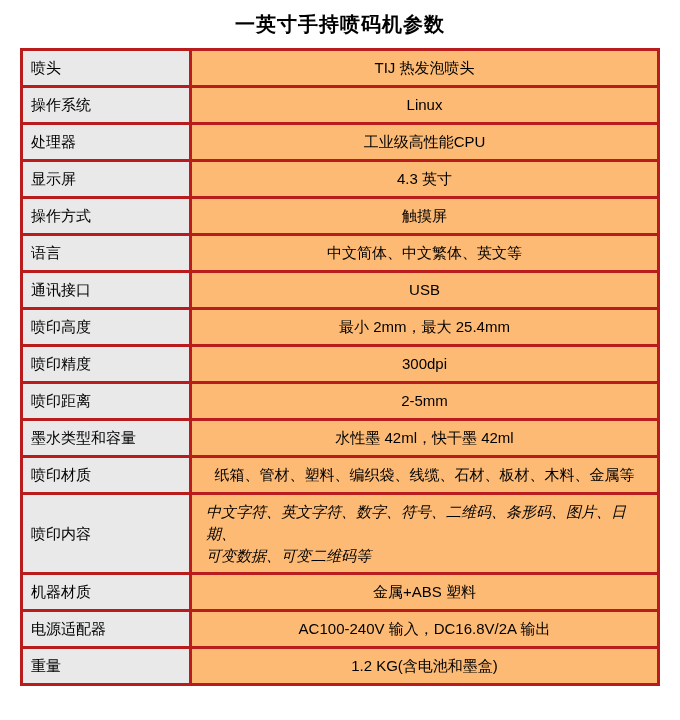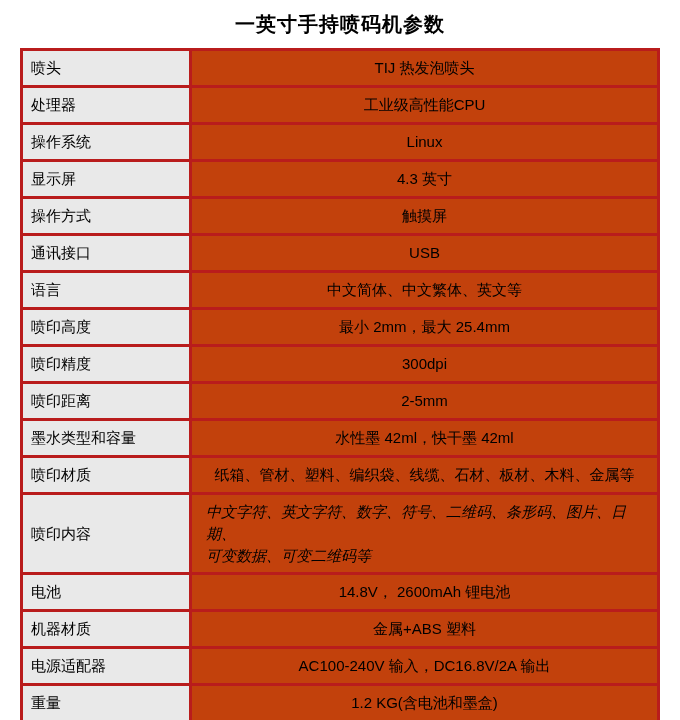--- a/index.html
+++ b/index.html
@@ -44,21 +44,21 @@
     height: 22px;
   }
   td.label-cell {
     width: 150px;
     background: #e9e9e9;
     text-align: left;
     padding-left: 10px;
   }
   td.value-cell {
     text-align: center;
-    background: #c2410c;
+    background: #fdba74;
   }
   td.value-cell.multiline {
     text-align: left;
     padding-left: 14px;
     padding-right: 10px;
   }
   .vline {
     display: block;
     font-style: italic;
   }
@@ -72,47 +72,47 @@
 
   <table class="spec-table">
     <tbody>
 
       <tr>
         <td class="label-cell">喷头</td>
         <td class="value-cell">TIJ 热发泡喷头</td>
       </tr>
 
       <tr>
-        <td class="label-cell">处理器</td>
-        <td class="value-cell">工业级高性能CPU</td>
+        <td class="label-cell">操作系统</td>
+        <td class="value-cell">Linux</td>
       </tr>
 
       <tr>
-        <td class="label-cell">操作系统</td>
-        <td class="value-cell">Linux</td>
+        <td class="label-cell">处理器</td>
+        <td class="value-cell">工业级高性能CPU</td>
       </tr>
 
       <tr>
         <td class="label-cell">显示屏</td>
         <td class="value-cell">4.3 英寸</td>
       </tr>
 
       <tr>
         <td class="label-cell">操作方式</td>
         <td class="value-cell">触摸屏</td>
       </tr>
 
       <tr>
-        <td class="label-cell">通讯接口</td>
-        <td class="value-cell">USB</td>
+        <td class="label-cell">语言</td>
+        <td class="value-cell">中文简体、中文繁体、英文等</td>
       </tr>
 
       <tr>
-        <td class="label-cell">语言</td>
-        <td class="value-cell">中文简体、中文繁体、英文等</td>
+        <td class="label-cell">通讯接口</td>
+        <td class="value-cell">USB</td>
       </tr>
 
       <tr>
         <td class="label-cell">喷印高度</td>
         <td class="value-cell">最小 2mm，最大 25.4mm</td>
       </tr>
 
       <tr>
         <td class="label-cell">喷印精度</td>
         <td class="value-cell">300dpi</td>
@@ -135,24 +135,20 @@
       </tr>
 
       <tr>
         <td class="label-cell">喷印内容</td>
         <td class="value-cell multiline">
           <span class="vline">中文字符、英文字符、数字、符号、二维码、条形码、图片、日期、</span>
           <span class="vline">可变数据、可变二维码等</span>
         </td>
       </tr>
 
-      <tr>
-        <td class="label-cell">电池</td>
-        <td class="value-cell">14.8V，  2600mAh 锂电池</td>
-      </tr>
 
       <tr>
         <td class="label-cell">机器材质</td>
         <td class="value-cell">金属+ABS 塑料</td>
       </tr>
 
       <tr>
         <td class="label-cell">电源适配器</td>
         <td class="value-cell">AC100-240V 输入，DC16.8V/2A 输出</td>
       </tr>

